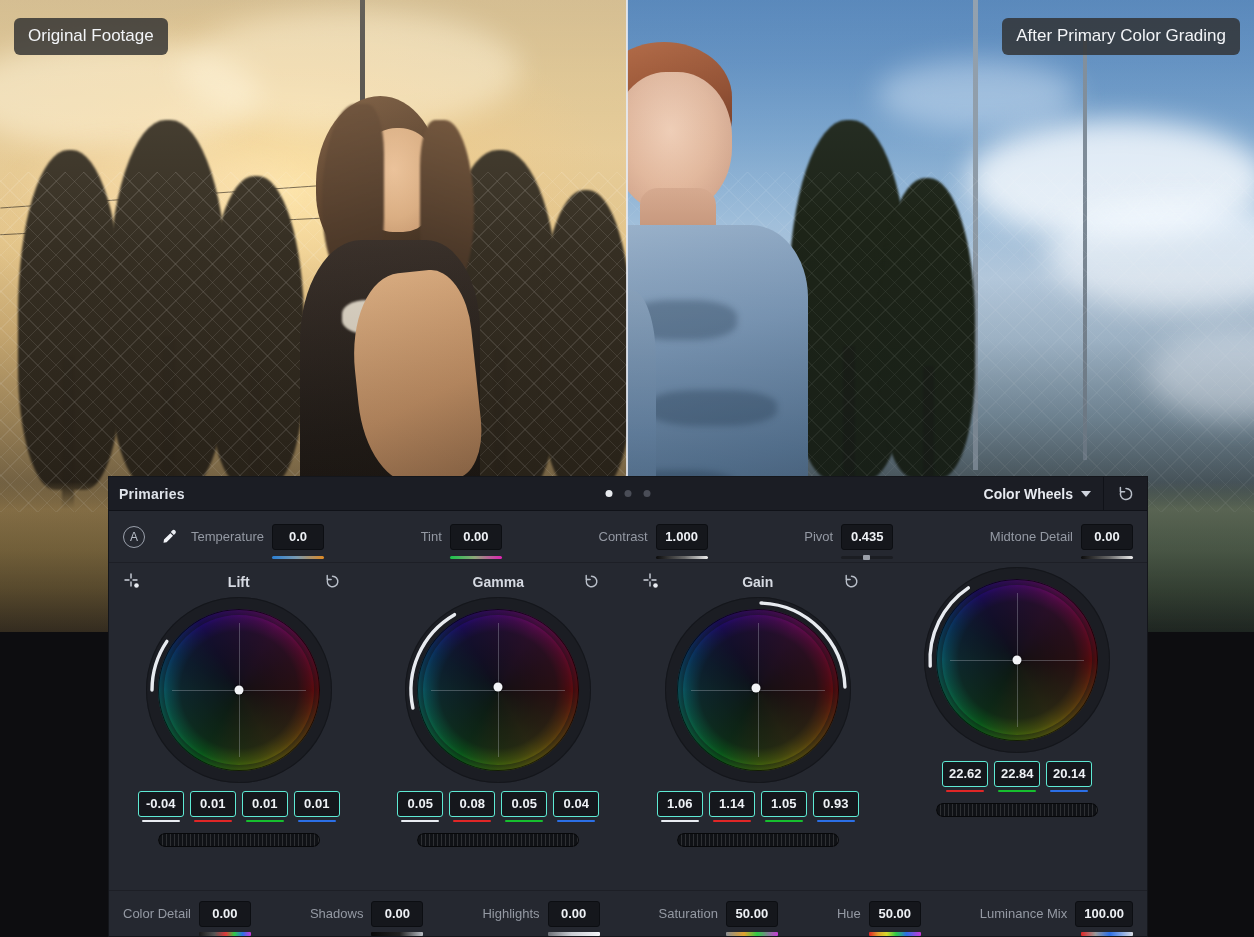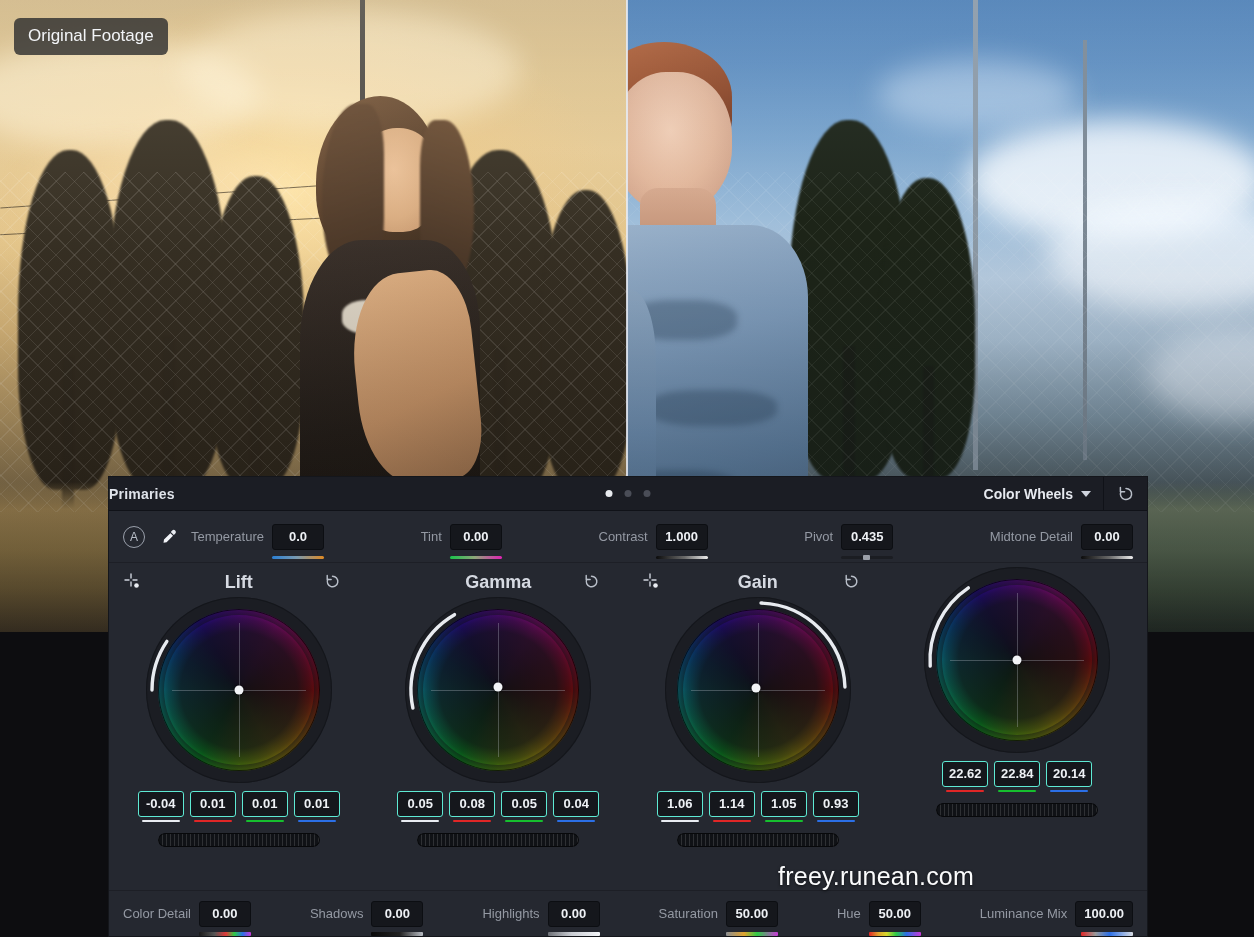--- a/index.html
+++ b/index.html
@@ -176,21 +176,21 @@
     z-index: 20;
     border: 1px solid #14161b;
     display: flex; flex-direction: column;
   }
   .panel-head {
     height: 34px; background: #1b1d24;
     display: flex; align-items: center; position: relative;
     border-bottom: 1px solid #101218;
   }
   .panel-title {
-    color: #dfe3ea; font-size: 14px; font-weight: bold; letter-spacing: .2px;
+    color: #dfe3ea; font-size: 14px; font-weight: bold; padding-left: 10px; letter-spacing: .2px;
   }
   .dots { position: absolute; left: 50%; transform: translateX(-50%); display: flex; gap: 12px; }
   .dot { width: 7px; height: 7px; border-radius: 50%; background: #4a4d57; }
   .dot.active { background: #e8eaee; }
   .head-right { margin-left: auto; display: flex; align-items: flex-end; height: 100%; }
   .wheel-select {
     display: flex; align-items: center; gap: 8px;
     color: #e6e9ef; font-size: 14px; font-weight: bold;
     padding: 0 12px 0 14px; height: 100%;
   }
@@ -228,21 +228,21 @@
   .bar-mtd { background: linear-gradient(to right, #0b0b0b 0%, #6a6a6a 55%, #ededed 100%); }
 
   
   .wheels {
     flex: 1; display: flex; position: relative; padding: 4px 0 0;
   }
   .wcol { flex: 1; position: relative; display: flex; flex-direction: column; align-items: center; }
   .wtop {
     width: 100%; height: 30px; position: relative; display: flex; align-items: center; justify-content: center;
   }
-  .wname { color: #d6dae2; font-size: 18px; font-weight: bold; }
+  .wname { color: #d6dae2; font-size: 14px; font-weight: bold; }
   .w-reset { position: absolute; right: 28px; top: 6px; }
   .w-cross { position: absolute; left: 14px; top: 5px; }
 
   .wheel-wrap { position: relative; width: 186px; height: 186px; }
   .arc-ring {
     position: absolute; inset: 0; border-radius: 50%;
     background: #1b1d23;
     box-shadow: inset 0 0 0 1px #14161b;
   }
   .arc-ind { position: absolute; inset: 0; }
@@ -385,20 +385,21 @@
       <div class="man-jacket-fold" style="left:20px;top:390px;width:130px;height:36px;"></div>
       <div class="man-jacket-fold" style="left:-10px;top:470px;width:120px;height:34px;"></div>
       <div class="man-arm" style="left:-67px;"></div>
 
       <div class="shade-right"></div>
     </div>
 
     <div class="split-line"></div>
 
     <div class="badge badge-left">Original Footage</div>
+    <div class="badge badge-right">After Primary Color Grading</div>
   </div>
 
   <div class="panel">
 
     <div class="panel-head">
       <div class="panel-title">Primaries</div>
       <div class="dots" id="dots">
           <div class="dot active"></div>
           <div class="dot"></div>
           <div class="dot"></div>
@@ -643,14 +644,13 @@
           <span class="bbar bar-hue"></span>
         </div>
         <div class="sfield">
           <span class="slabel">Luminance Mix</span>
           <span class="sbox">100.00</span>
           <span class="bbar bar-lum"></span>
         </div>
       </div>
   </div>
 
-  <div class="watermark">freey.runean.com</div>
 </div>
 
 </body></html>

